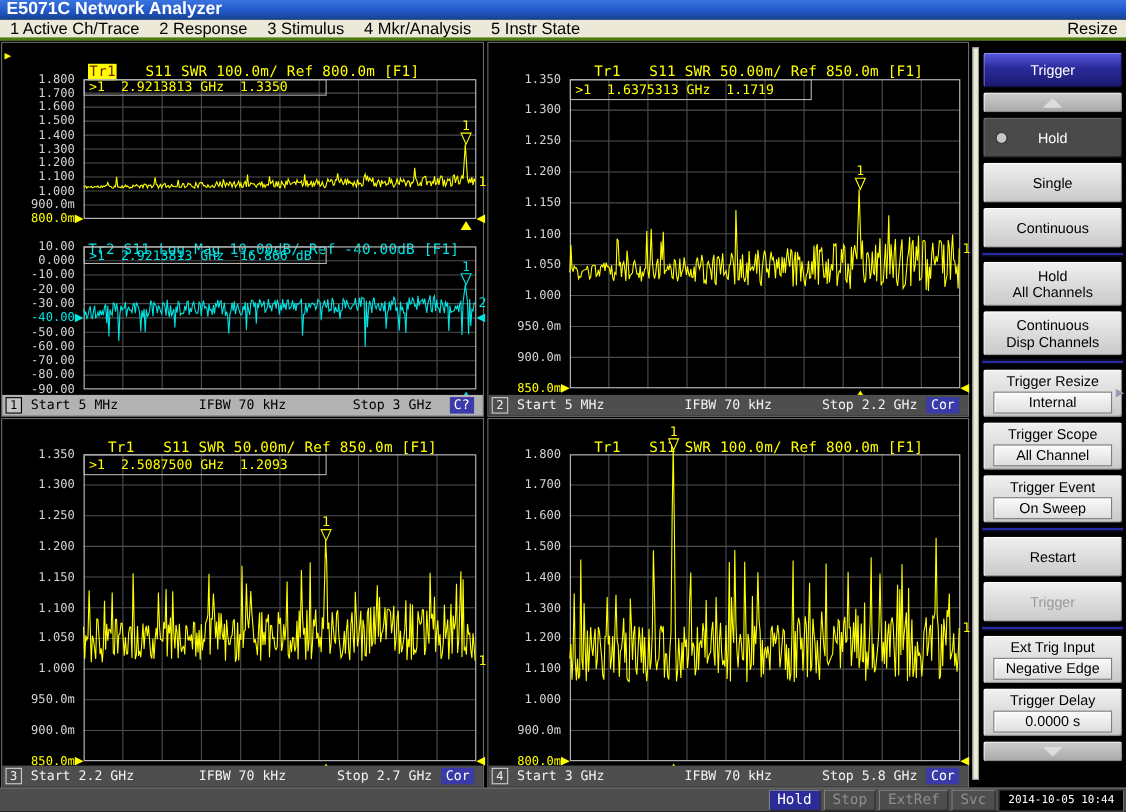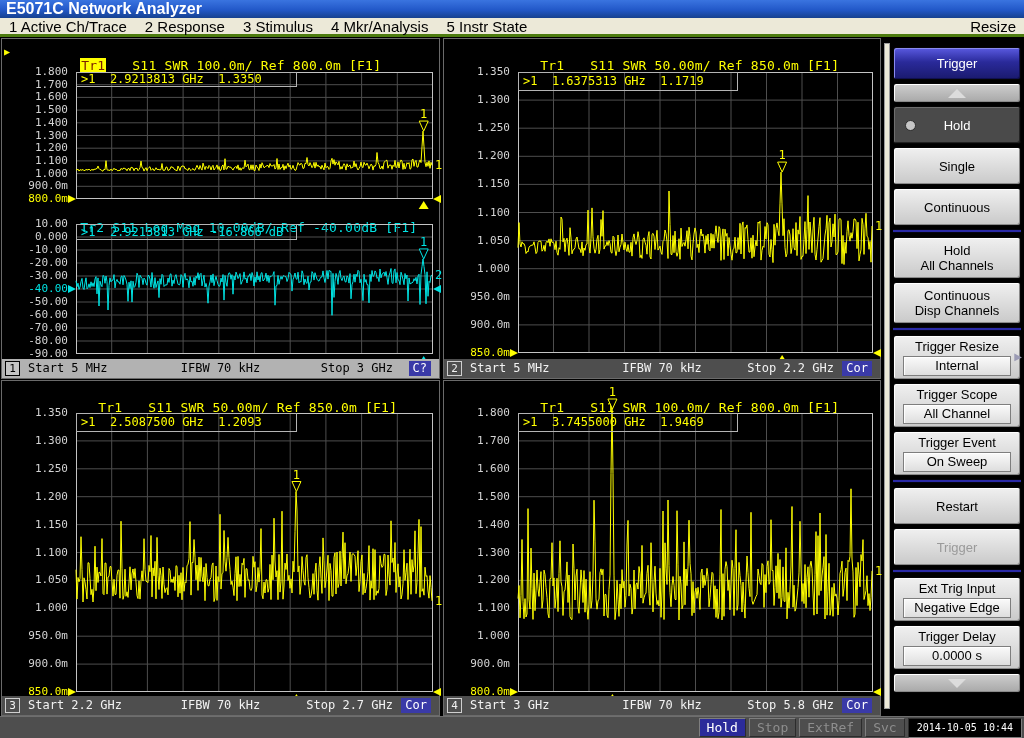--- a/index.html
+++ b/index.html
@@ -276,21 +276,20 @@
             <path d="M35.5 0V279M0 27.9H355M71.0 0V279M0 55.8H355M106.5 0V279M0 83.7H355M142.0 0V279M0 111.6H355M177.5 0V279M0 139.5H355M213.0 0V279M0 167.4H355M248.5 0V279M0 195.3H355M284.0 0V279M0 223.2H355M319.5 0V279M0 251.1H355" stroke="#4e4e4e" stroke-width="1" fill="none"></path>
             <rect x="0.5" y="0.5" width="354" height="278" stroke="#c4c4c4" stroke-width="1" fill="none"></rect>
             <polyline points="0,185.6 1,172.5 2,204.9 3,182.7 4,126.5 5,188.6 6,205.7 7,185.6 8,204.0 9,201.0 10,95.6 11,186.7 12,196.0 13,135.1 14,175.2 15,206.4 16,160.1 17,197.7 18,177.9 19,157.0 20,175.9 21,183.4 22,169.1 23,158.6 24,195.2 25,186.9 26,157.1 27,161.5 28,174.5 29,184.4 30,200.8 31,204.9 32,165.7 33,165.4 34,129.7 35,173.0 36,164.9 37,194.9 38,185.2 39,165.2 40,198.6 41,160.6 42,127.8 43,168.7 44,173.9 45,202.5 46,178.8 47,176.9 48,166.2 49,148.9 50,189.5 51,162.0 52,203.6 53,205.9 54,206.6 55,131.0 56,155.7 57,187.0 58,163.0 59,156.2 60,193.9 61,200.3 62,179.0 63,156.9 64,169.5 65,189.5 66,157.5 67,199.2 68,166.1 69,195.0 70,206.3 71,191.1 72,158.7 73,195.3 74,187.4 75,162.1 76,87.2 77,128.9 78,185.9 79,196.2 80,188.0 81,186.1 82,159.7 83,155.8 84,161.9 85,156.3 86,203.0 87,181.3 88,181.6 89,202.1 90,204.7 91,176.5 92,162.1 93,60.6 94,-8.0 95,60.6 96,162.1 97,206.6 98,196.9 99,167.3 100,186.2 101,203.4 102,170.9 103,195.8 104,156.6 105,175.1 106,168.2 107,194.2 108,182.5 109,132.0 110,107.4 111,183.1 112,171.2 113,175.3 114,201.1 115,194.1 116,157.0 117,196.0 118,171.8 119,169.8 120,176.1 121,153.5 122,160.8 123,185.0 124,132.4 125,190.2 126,184.8 127,181.6 128,180.0 129,160.4 130,152.3 131,180.7 132,192.2 133,129.7 134,166.7 135,198.9 136,169.3 137,153.2 138,180.1 139,191.6 140,187.4 141,193.0 142,155.3 143,204.3 144,179.0 145,98.0 146,206.5 147,129.8 148,155.8 149,171.5 150,87.0 151,152.6 152,179.7 153,193.7 154,172.7 155,163.5 156,172.2 157,186.2 158,186.8 159,97.7 160,151.8 161,207.0 162,163.3 163,171.0 164,195.9 165,192.0 166,128.9 167,191.8 168,156.0 169,172.7 170,153.5 171,107.2 172,150.3 173,160.8 174,202.7 175,168.6 176,199.9 177,179.3 178,175.2 179,185.3 180,174.3 181,182.1 182,196.4 183,160.0 184,156.0 185,174.9 186,162.2 187,172.4 188,166.3 189,155.3 190,163.4 191,193.8 192,184.5 193,171.4 194,159.3 195,160.8 196,196.1 197,172.7 198,204.4 199,176.0 200,205.7 201,199.6 202,161.3 203,96.5 204,207.0 205,160.6 206,203.3 207,156.2 208,148.6 209,153.6 210,177.5 211,166.9 212,196.8 213,171.1 214,147.2 215,155.9 216,202.6 217,155.4 218,116.7 219,197.3 220,191.9 221,149.4 222,162.7 223,172.4 224,199.0 225,169.0 226,190.4 227,205.1 228,168.8 229,143.0 230,159.5 231,175.4 232,183.6 233,99.3 234,187.7 235,191.3 236,188.7 237,186.1 238,183.5 239,181.5 240,156.0 241,162.4 242,170.0 243,171.7 244,150.5 245,152.0 246,194.4 247,161.5 248,179.7 249,153.4 250,147.8 251,171.3 252,168.9 253,106.7 254,157.6 255,157.4 256,192.5 257,174.3 258,152.8 259,179.9 260,140.4 261,185.5 262,146.5 263,194.2 264,184.6 265,153.9 266,188.1 267,188.6 268,134.8 269,205.9 270,179.3 271,195.1 272,176.3 273,153.0 274,93.5 275,194.2 276,172.2 277,198.2 278,195.3 279,185.1 280,174.6 281,159.9 282,108.3 283,153.0 284,188.4 285,170.5 286,190.6 287,151.5 288,194.8 289,164.4 290,153.8 291,184.2 292,153.1 293,148.2 294,155.8 295,180.0 296,202.2 297,161.6 298,118.6 299,201.0 300,122.7 301,182.4 302,100.0 303,177.8 304,163.0 305,154.2 306,143.6 307,206.0 308,121.5 309,202.2 310,178.2 311,150.3 312,202.3 313,195.6 314,174.4 315,203.3 316,170.3 317,183.1 318,180.9 319,185.0 320,202.0 321,187.5 322,160.5 323,156.7 324,148.2 325,183.4 326,175.1 327,159.5 328,155.1 329,187.6 330,147.3 331,148.7 332,143.3 333,75.8 334,146.0 335,158.9 336,204.3 337,201.2 338,154.5 339,192.6 340,149.3 341,161.1 342,173.8 343,141.6 344,147.9 345,126.6 346,186.5 347,182.3 348,177.6 349,162.7 350,192.6 351,180.6 352,197.6 353,184.8 354,157.9" stroke="#ffff00" stroke-width="1" fill="none"></polyline>
             <path d="M-8 275L0 279L-8 283Z" fill="#ffff00"></path>
             <path d="M363 275L355 279L363 283Z" fill="#ffff00"></path>
             <path d="M94.43 -4L89.93 -14L98.93 -14Z" stroke="#ffff00" stroke-width="1" fill="#000"></path>
             <text x="94.43" y="-17" text-anchor="middle" fill="#ffff00" font-size="12" font-family="DejaVu Sans Mono, monospace">1</text>
             <path d="M94.43 281L89.43 289L99.43 289Z" fill="#ffff00"></path>
             <text x="357" y="161.86347740281076" fill="#ffff00" font-size="12" font-family="DejaVu Sans Mono, monospace">1</text>
           </svg>
-        <div class="readout yellow" style="height:19px;line-height:17px">&gt;1  3.7455000 GHz  1.9469</div>
       </div>
       <div class="chstatus dark">
         <span class="chnum">4</span>
         <span class="st-start">Start 3 GHz</span>
         <span class="st-ifbw">IFBW 70 kHz</span>
         <span class="st-stop">Stop 5.8 GHz</span>
         <span class="st-badge">Cor</span>
       </div>
     </div>
   </div>

